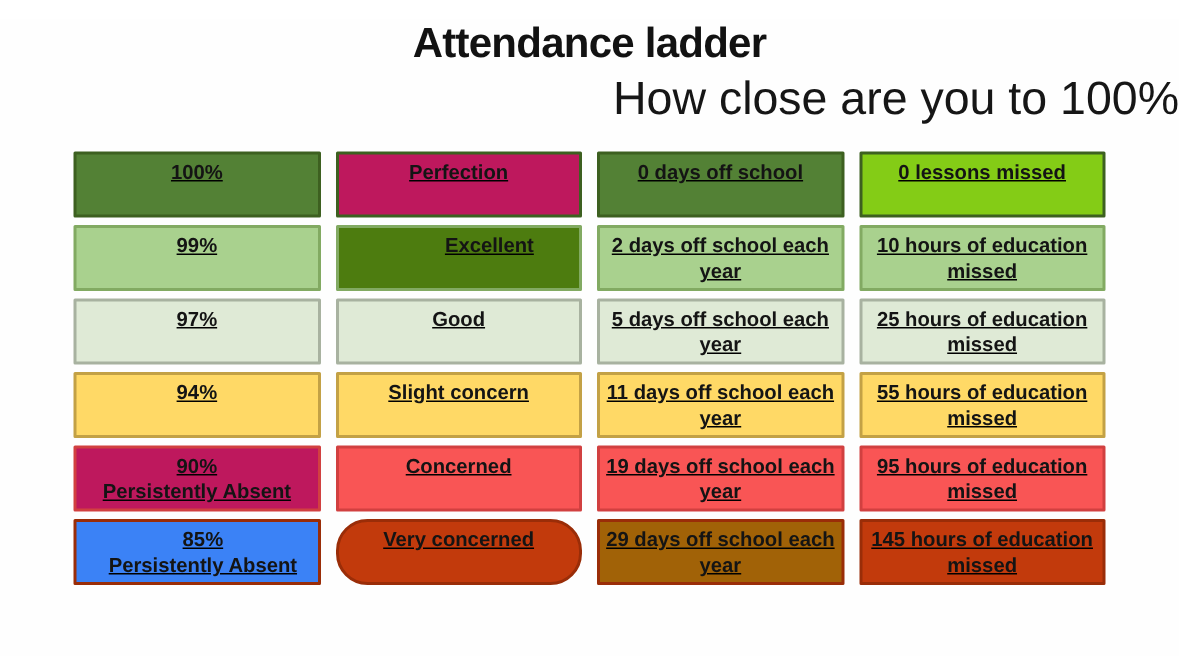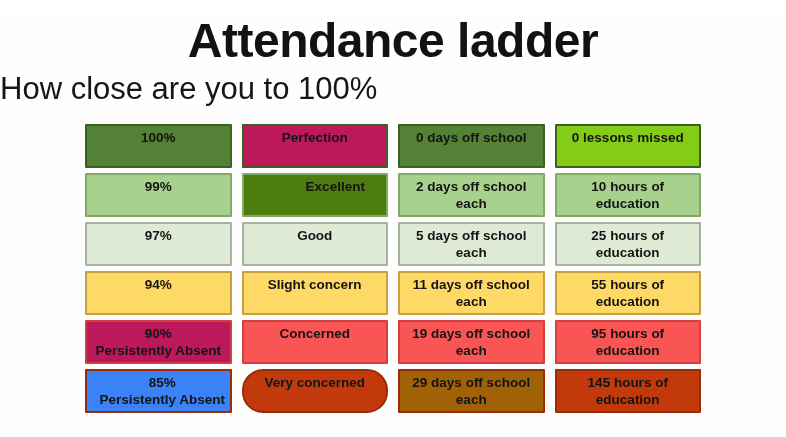--- a/index.html
+++ b/index.html
@@ -6,41 +6,42 @@
   body {
     width: 786px; height: 437px;
     background: #ffffff;
     font-family: "Liberation Sans", sans-serif;
     overflow: hidden;
   }
   .slide { width: 786px; height: 437px; position: relative; background: #fefefe; }
   .title {
     margin: 13px 0 0 0;
     text-align: center;
-    font-size: 48px;
+    font-size: 28px;
     font-weight: 700;
     color: #121212;
     line-height: 1.15;
     letter-spacing: -0.5px;
   }
   .subtitle {
     margin: 3px 0 0 0;
-    text-align: left;
+    text-align: right;
     font-size: 31px;
     font-weight: 400;
     color: #161616;
     line-height: 1.15;
   }
   .grid {
-    width: 616px;
+    width: 688px;
     margin: 17px auto 0 auto;
     display: grid;
     grid-template-columns: repeat(4, 1fr);
     column-gap: 10px;
     row-gap: 5px;
+    text-decoration: underline;
   }
   .row { display: contents; }
   .cell {
     height: 44px;
     box-sizing: border-box;
     border: 2px solid transparent;
     border-radius: 1px;
     padding: 3px 4px 0 4px;
     text-align: center;
     font-size: 13.5px;

